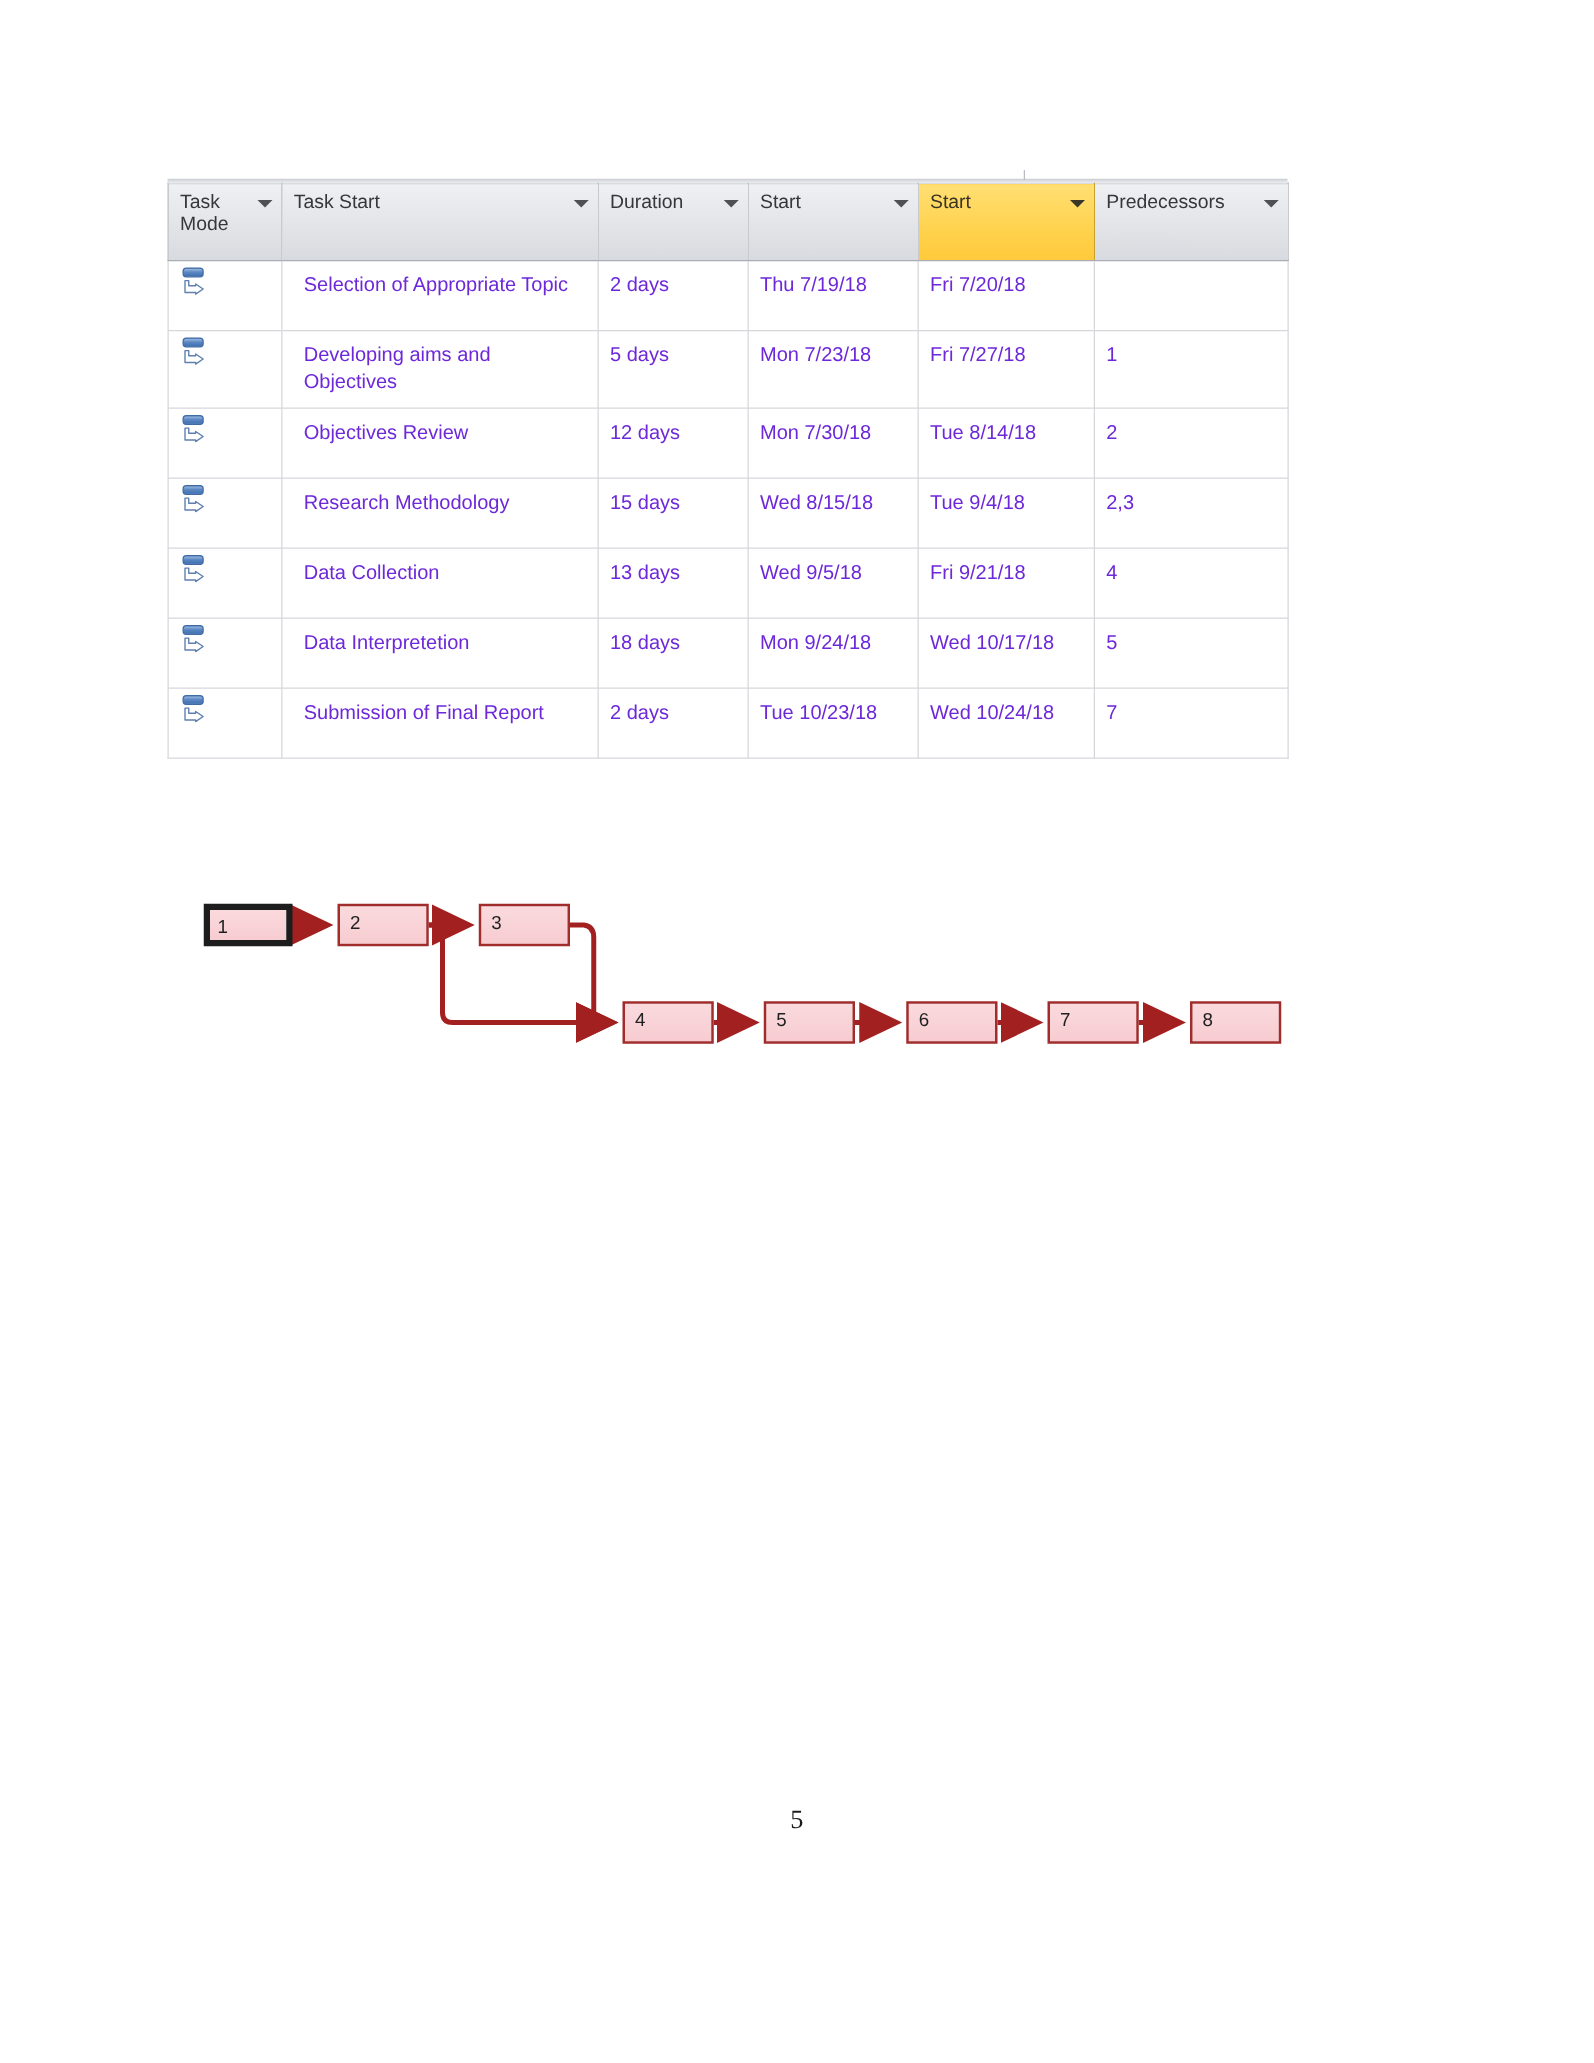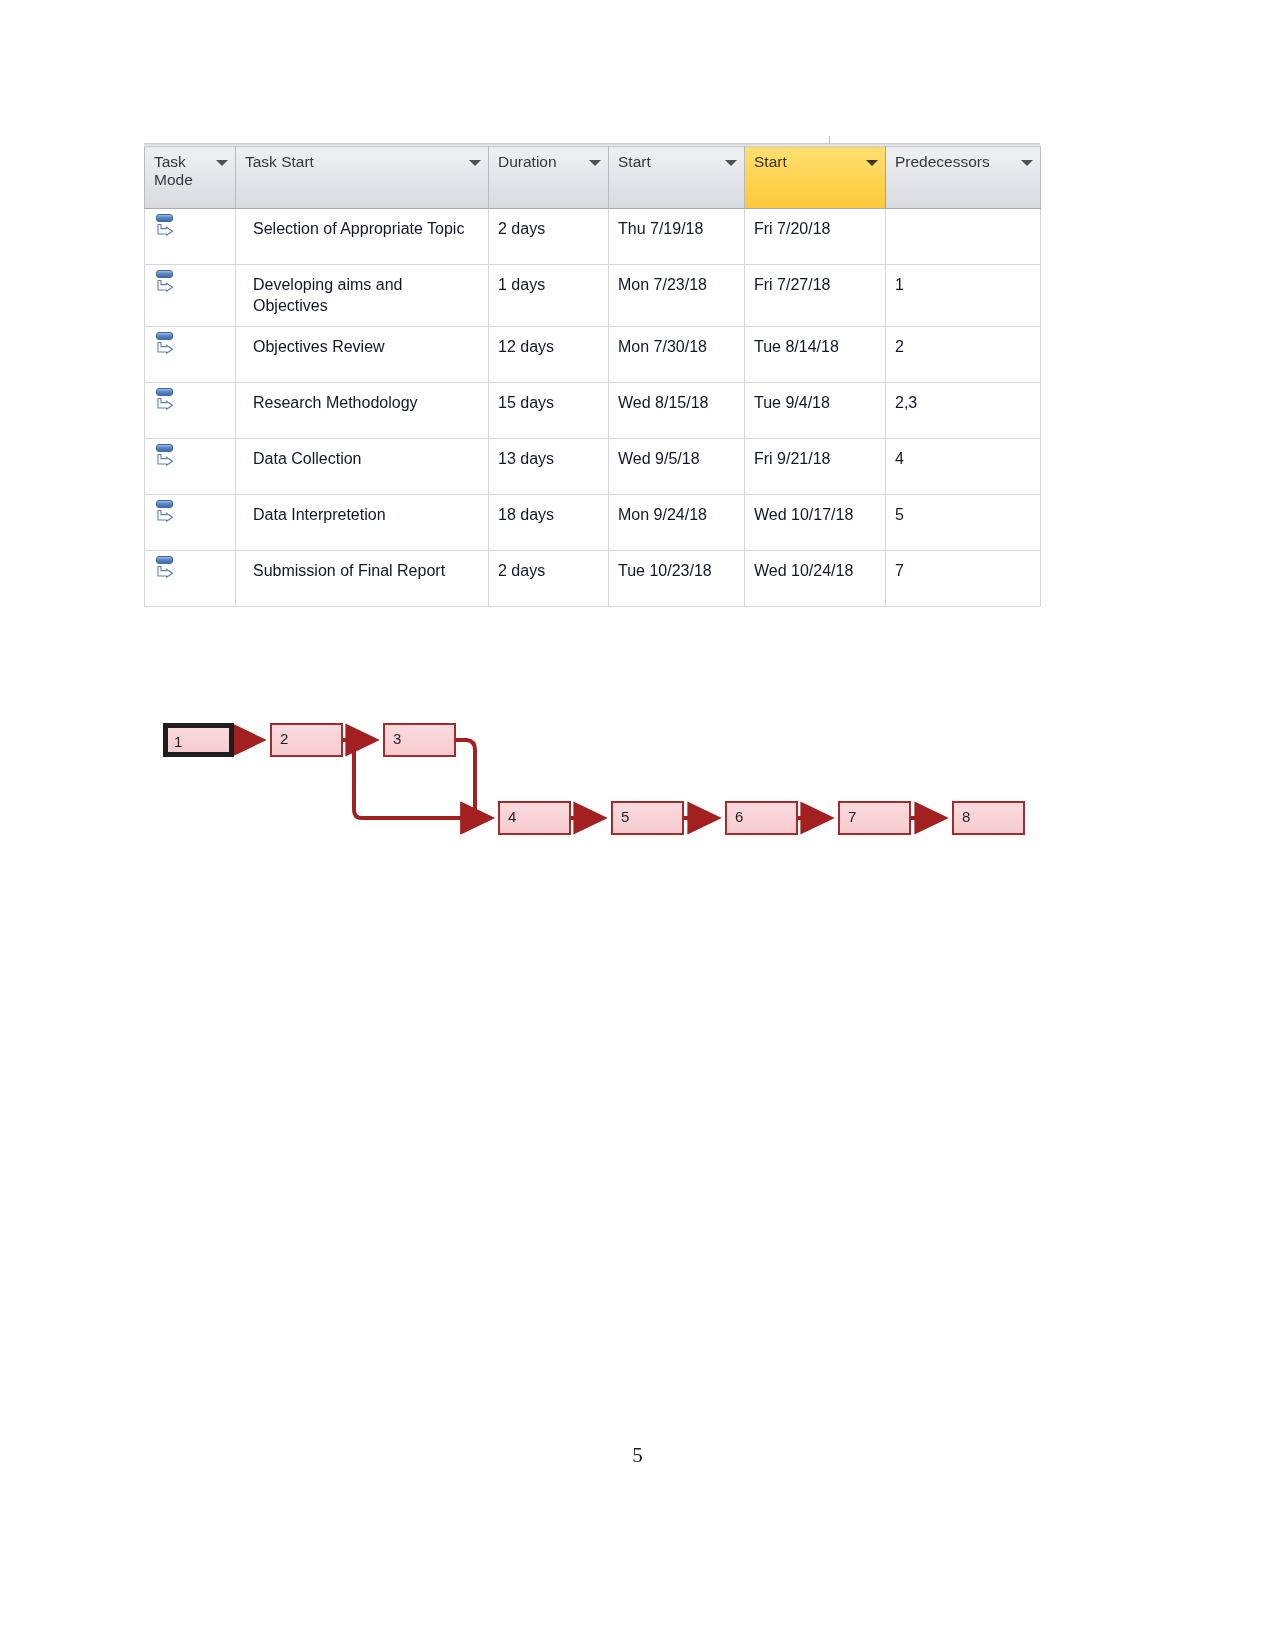--- a/index.html
+++ b/index.html
@@ -12,21 +12,21 @@
     height: 1650px;
     position: relative;
     font-family: "Liberation Sans", sans-serif;
     color: #1a1a1a;
     overflow: hidden;
   }
 
   
   #project-table {
     position: absolute;
-    left: 144px;
+    left: 134px;
     top: 146px;
     width: 896px;
   }
   .top-rule {
     position: absolute;
     left: 0px;
     top: -3px;
     width: 896px;
     height: 3px;
     background: linear-gradient(to bottom, #c9ccd1, #e9ebee);
@@ -87,21 +87,21 @@
   th.highlight .filter-arrow { border-top-color: #3b3528; }
 
   table.proj tbody td {
     border-right: 1px solid #d5d7db;
     border-bottom: 1px solid #d5d7db;
     padding: 9px 8px 10px 9px;
     vertical-align: top;
     line-height: 1.32;
     background: #ffffff;
     font-size: 16px;
-    color: #0f172a;
+    color: #6d28d9;
     height: 36px;
   }
   table.proj tbody td:first-child { border-left: 1px solid #d5d7db; }
   table.proj tbody td.cell-mode { padding: 4px 0 0 10px; }
   table.proj tbody td.cell-name { padding-left: 17px; }
 
   
   .mode-icon {
     position: relative;
     width: 24px;
@@ -223,21 +223,21 @@
       <tr>
         <td class="cell-mode">
           <span class="mode-icon">
             <span class="bar"></span>
             <svg class="arrow" viewBox="0 0 17 13" xmlns="http://www.w3.org/2000/svg">
               <path d="M1 1.5 L1 11 L9.5 11 L9.5 12.3 L15.5 8.2 L9.5 4.2 L9.5 5.6 L4 5.6 L4 1.5 Z" fill="#ffffff" stroke="#5f7fae" stroke-width="1.1" stroke-linejoin="round"></path>
             </svg>
           </span>
         </td>
         <td class="cell-name">Developing aims and Objectives</td>
-        <td>1 days</td>
+        <td>5 days</td>
         <td>Mon 7/23/18</td>
         <td>Fri 7/27/18</td>
         <td>1</td>
       </tr>
 
       <tr>
         <td class="cell-mode">
           <span class="mode-icon">
             <span class="bar"></span>
             <svg class="arrow" viewBox="0 0 17 13" xmlns="http://www.w3.org/2000/svg">

